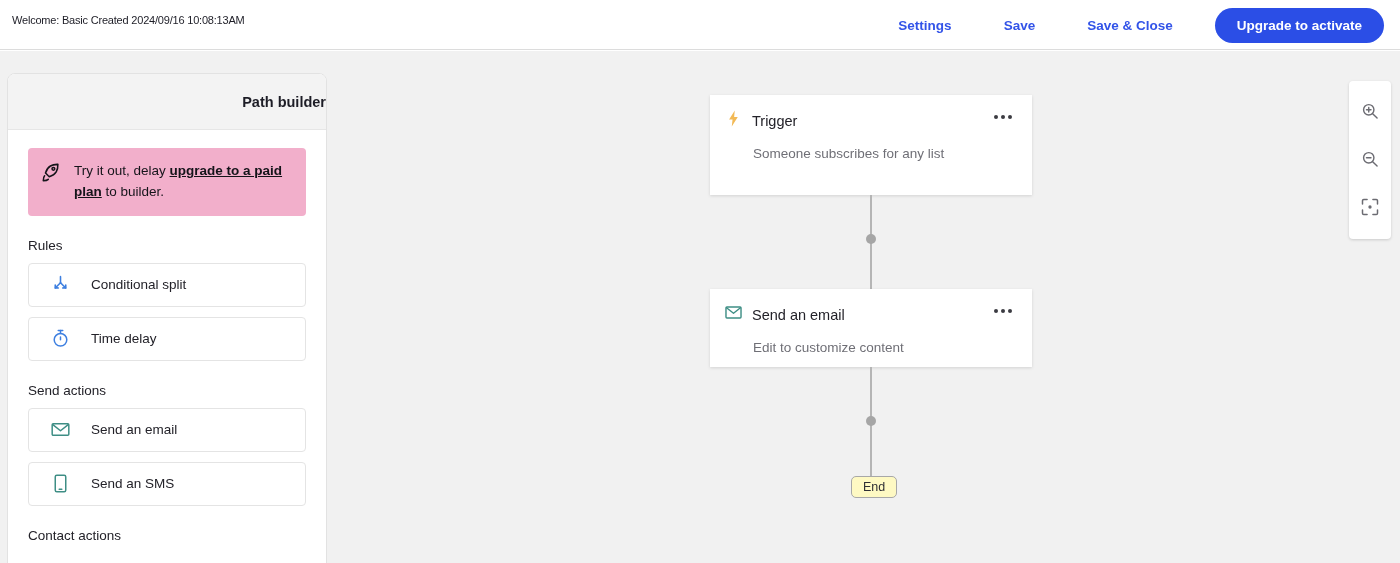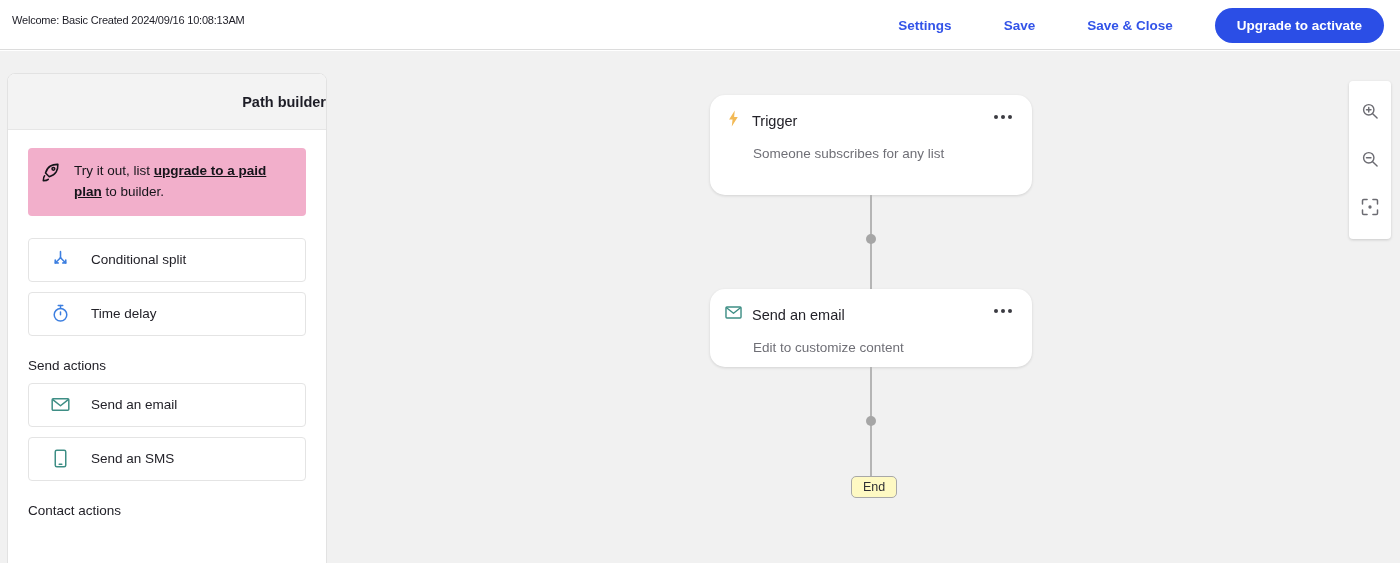--- a/index.html
+++ b/index.html
@@ -106,21 +106,21 @@
     font-size: 13.5px; color: #232229;
   }
 
   
   .canvas { position: absolute; inset: 0; }
 
   .flow-card {
     position: absolute;
     width: 322px;
     background: #ffffff;
-    border-radius: 15px;
+    border-radius: 0;
     box-shadow: 0 1px 3px rgba(0,0,0,0.13);
     padding: 14px 16px 16px 14px;
   }
   #card-trigger { left: 710px; top: 44px; height: 100px; }
   #card-email   { left: 710px; top: 238px; height: 78px; }
 
   .card-row {
     display: flex; align-items: center;
     gap: 9px; position: relative;
   }
@@ -196,23 +196,24 @@
     <div class="sidebar-body">
 
       <div class="promo">
         <span class="promo-icon">
           <svg width="22" height="22" viewBox="0 0 24 24" fill="none" stroke="#15141a" stroke-width="1.7" stroke-linecap="round" stroke-linejoin="round">
             <path d="M5 15c-1 1-1.4 3.6-1.4 5.4 1.8 0 4.4-.4 5.4-1.4"></path>
             <path d="M9 15l-3-3c.9-3.1 2.6-5.9 5.4-7.6C13.6 3 16.3 2.5 19.5 2.6c.1 3.2-.4 5.9-1.8 8.1C16 13.4 13.2 15.1 10.1 16L9 15z"></path>
             <circle cx="14.6" cy="7.4" r="1.5"></circle>
           </svg>
         </span>
-        <div class="promo-text"><span>Try it out, list </span><span class="promo-link">upgrade to a paid plan</span><span> to builder.</span></div>
-      </div>
-
+        <div class="promo-text"><span>Try it out, delay </span><span class="promo-link">upgrade to a paid plan</span><span> to builder.</span></div>
+      </div>
+
+      <div class="group-label">Rules</div>
 
       <div class="action-item">
         <span class="action-icon">
           <svg width="21" height="21" viewBox="0 0 24 24" fill="none" stroke="#3D7FE0" stroke-width="1.8" stroke-linecap="round" stroke-linejoin="round">
             <path d="M12 3v7"></path>
             <path d="M12 10L6 16"></path>
             <path d="M12 10l6 6"></path>
             <path d="M6 12.5V16h3.5" fill="#3D7FE0"></path>
             <path d="M18 12.5V16h-3.5" fill="#3D7FE0"></path>
           </svg>

